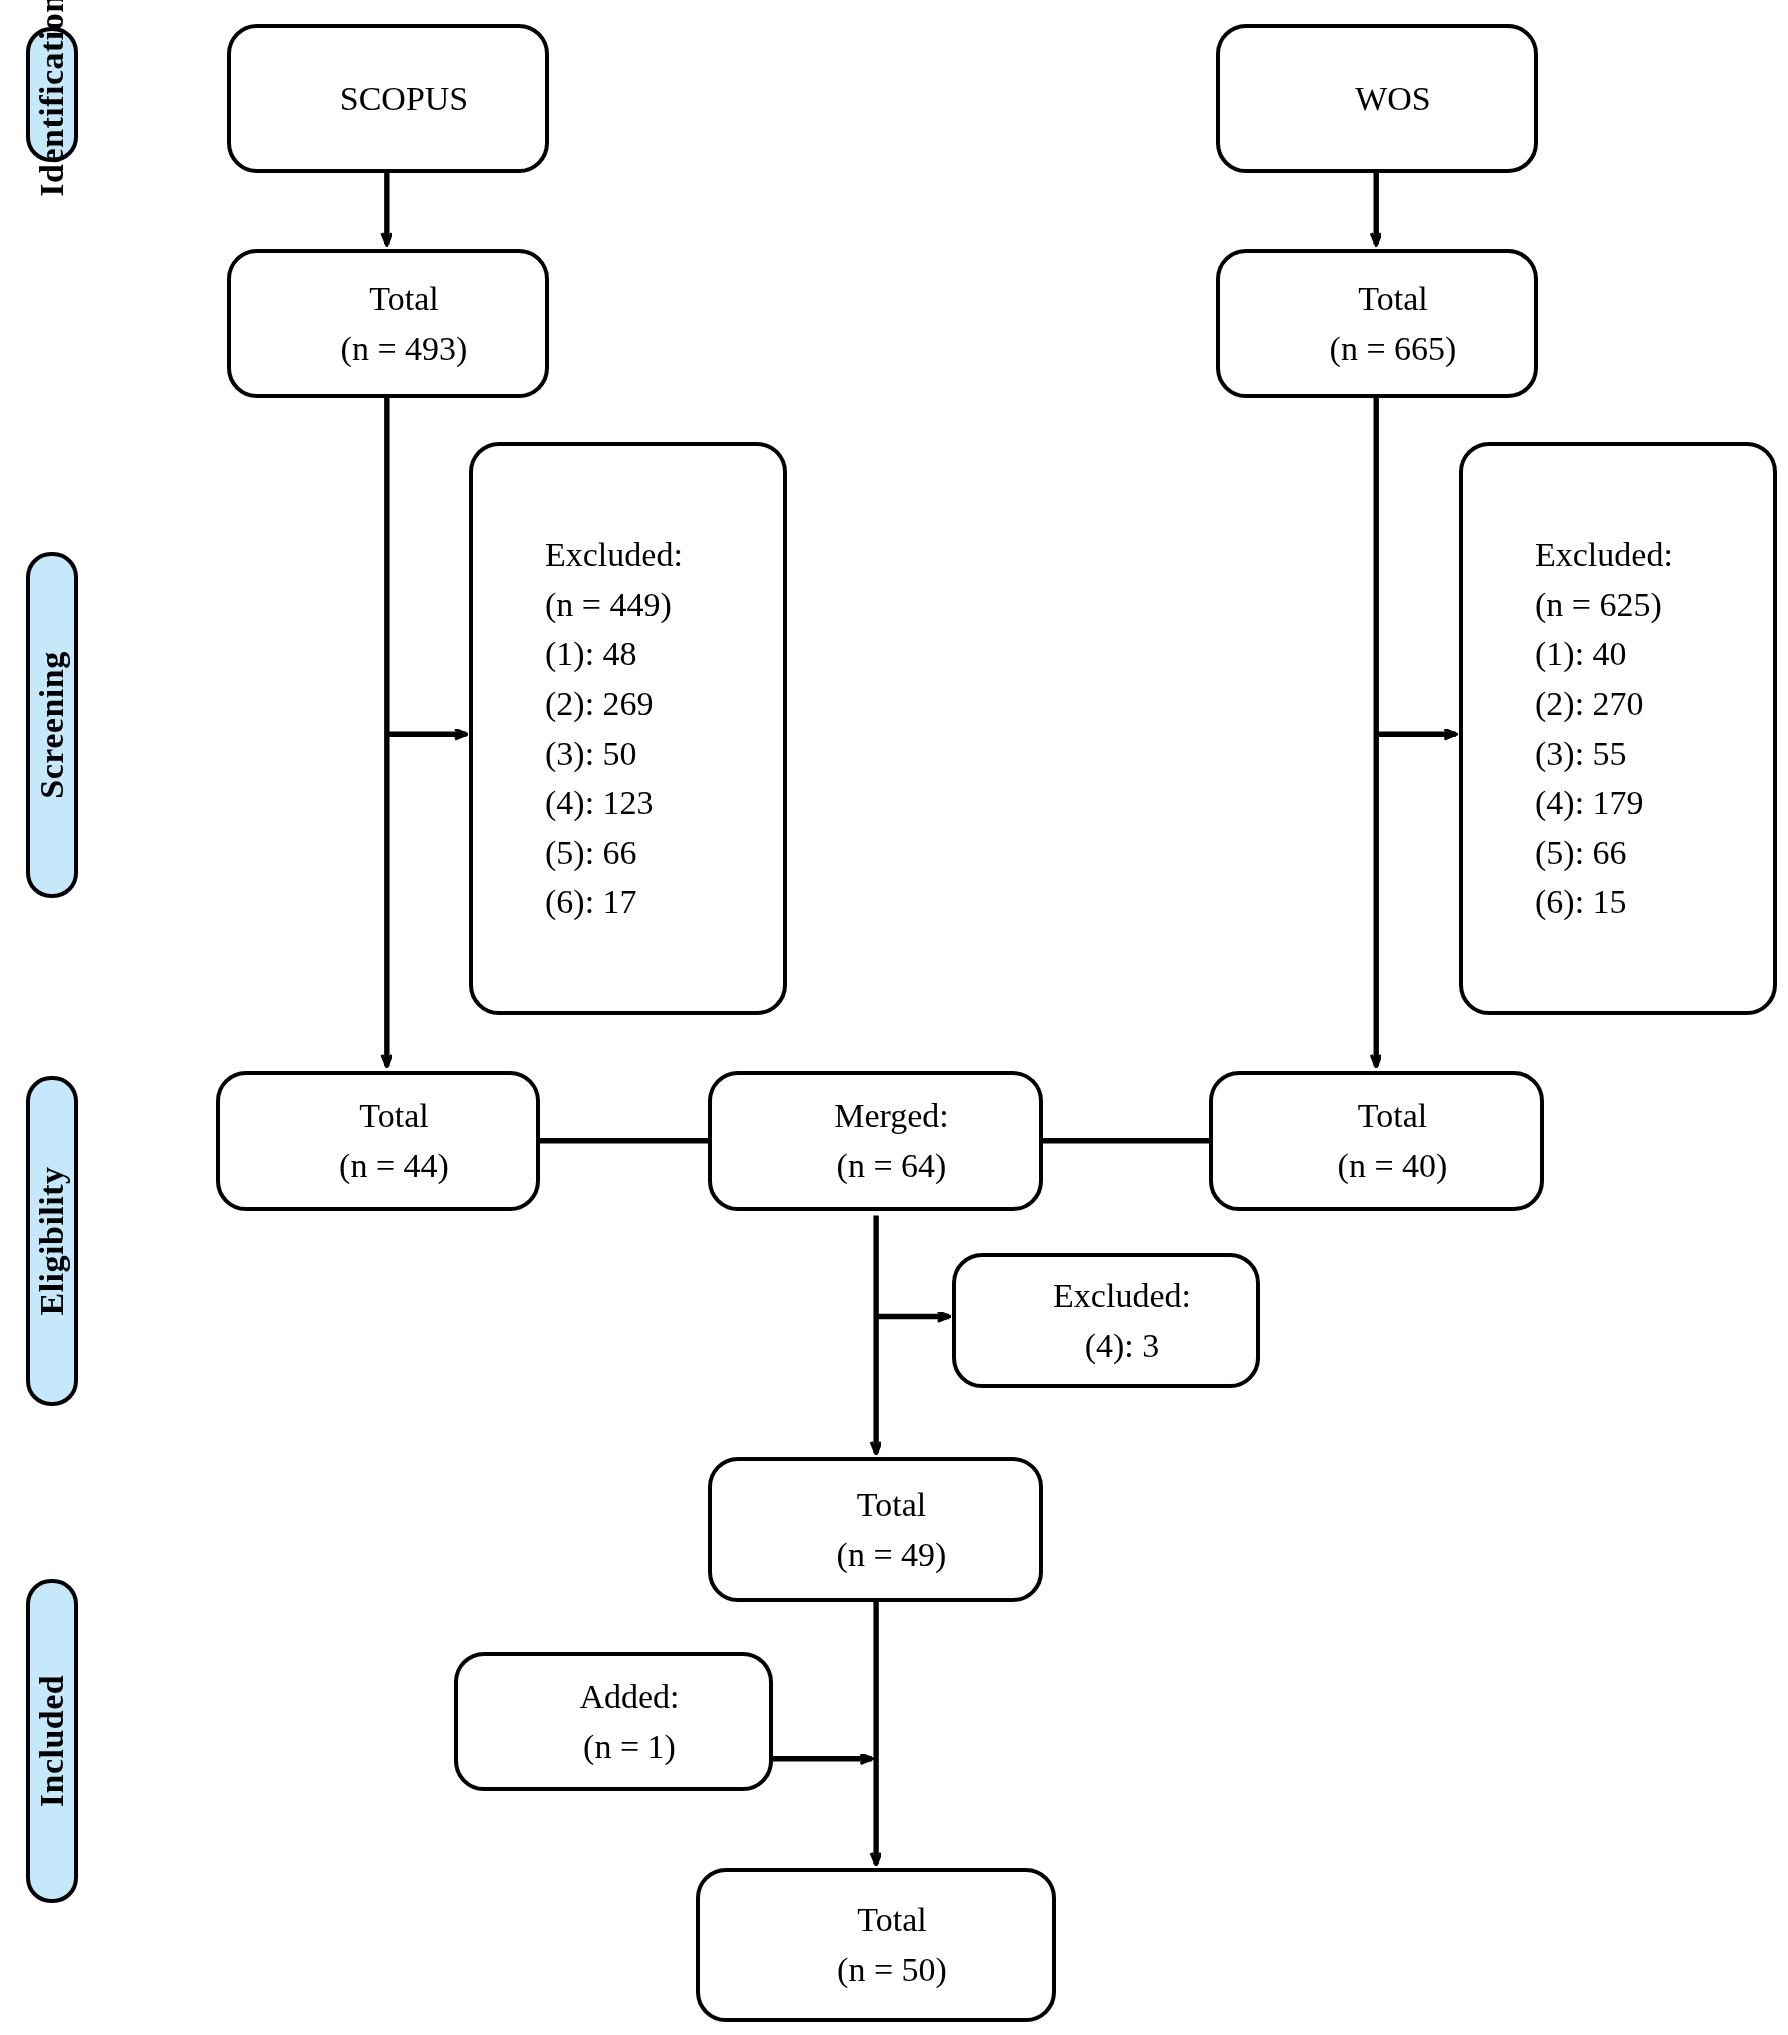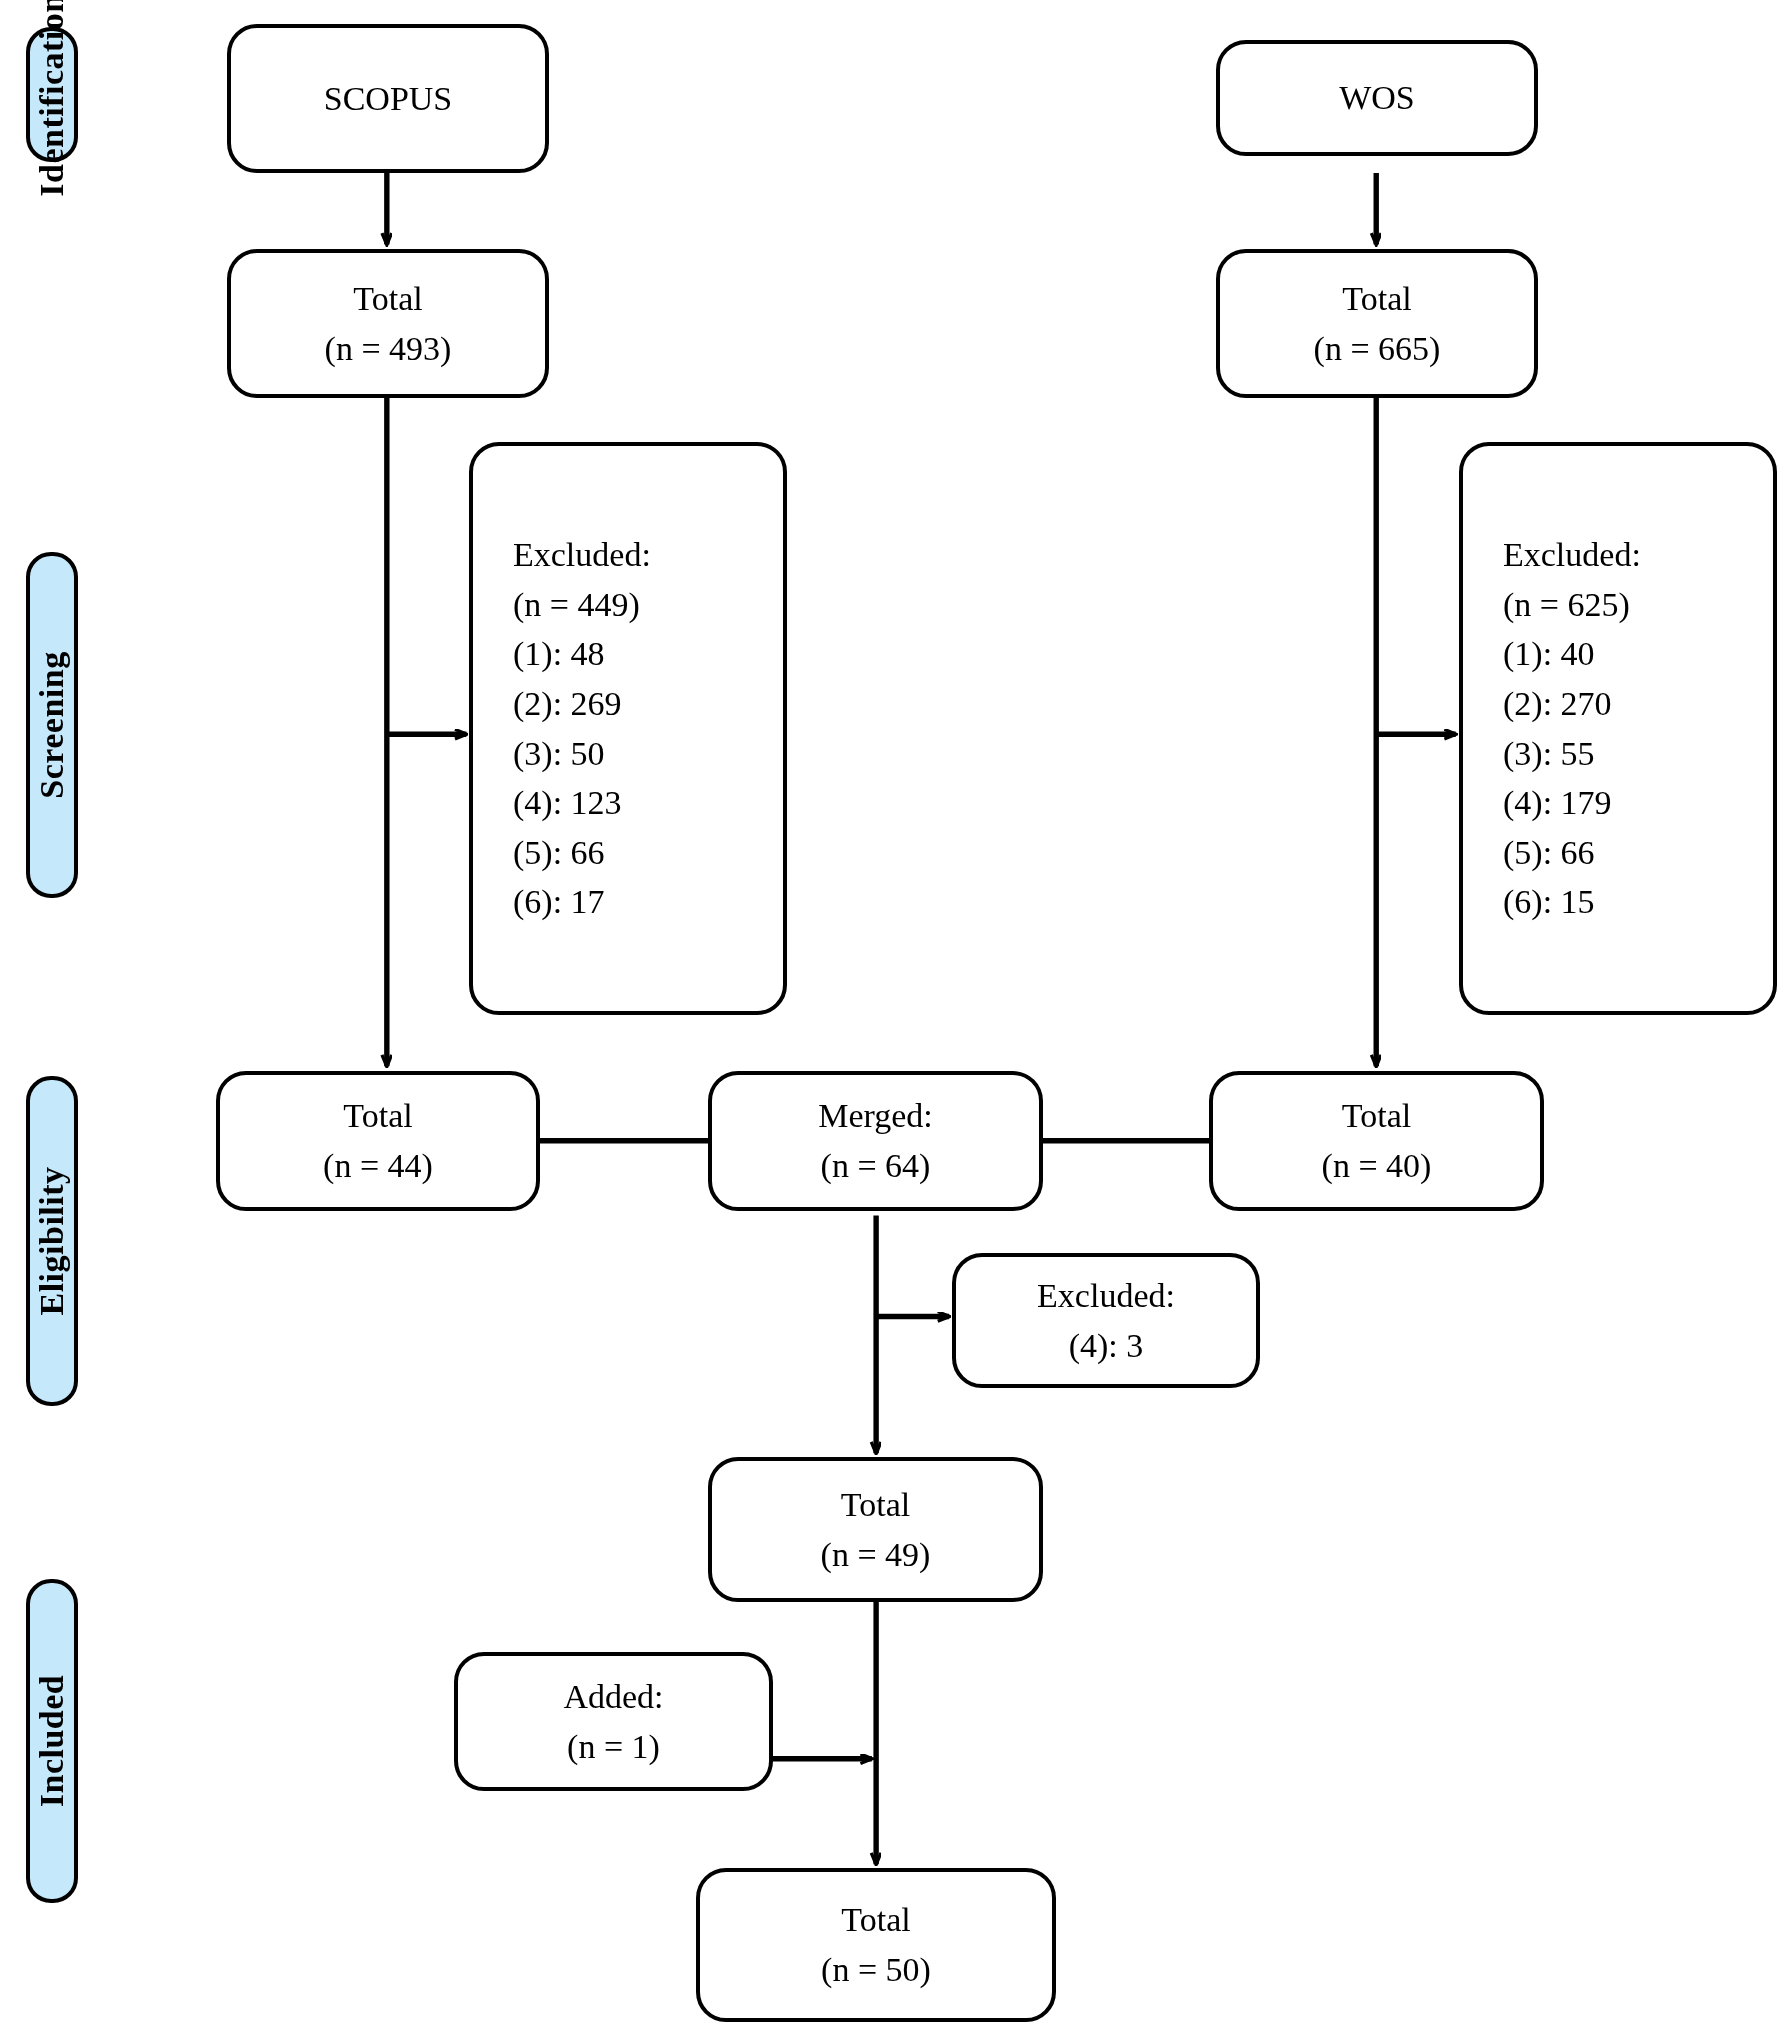--- a/index.html
+++ b/index.html
@@ -34,21 +34,21 @@
     border-radius:30px;
     box-sizing:border-box;
     display:flex;flex-direction:column;
     align-items:center;justify-content:center;
     font-size:34px;
     line-height:1.46;
     text-align:center;
     z-index:3;
   }
   .node.left-text{align-items:flex-start;text-align:left;padding-left:40px;}
-  .node .ln{display:block;white-space:nowrap;}
+  .node .ln{display:block;white-space:nowrap;margin-left:32px;}
 </style>
 </head>
 <body>
 
 <div class="canvas">
 
   <svg class="wires" viewBox="0 0 3308 3764" xmlns="http://www.w3.org/2000/svg">
     <defs>
       <marker id="ah" markerWidth="26" markerHeight="26" refX="22" refY="9" orient="auto" markerUnits="userSpaceOnUse">
         <path d="M1,0 L23,9 L1,18" fill="none" stroke="#000" stroke-width="6"></path>
@@ -94,21 +94,21 @@
   </div>
 
   <div class="stage" style="left:26px;top:1579px;width:52px;height:324px;">
     <span>Included</span>
   </div>
 
   <div class="node" style="left:227px;top:24px;width:322px;height:149px;">
     <span class="ln">SCOPUS</span>
   </div>
 
-  <div class="node" style="left:1216px;top:40px;width:322px;height:116px;">
+  <div class="node" style="left:1216px;top:24px;width:322px;height:149px;">
     <span class="ln">WOS</span>
   </div>
 
   <div class="node" style="left:227px;top:249px;width:322px;height:149px;">
     <span class="ln">Total</span>
     <span class="ln">(n = 493)</span>
   </div>
 
   <div class="node" style="left:1216px;top:249px;width:322px;height:149px;">
     <span class="ln">Total</span>

